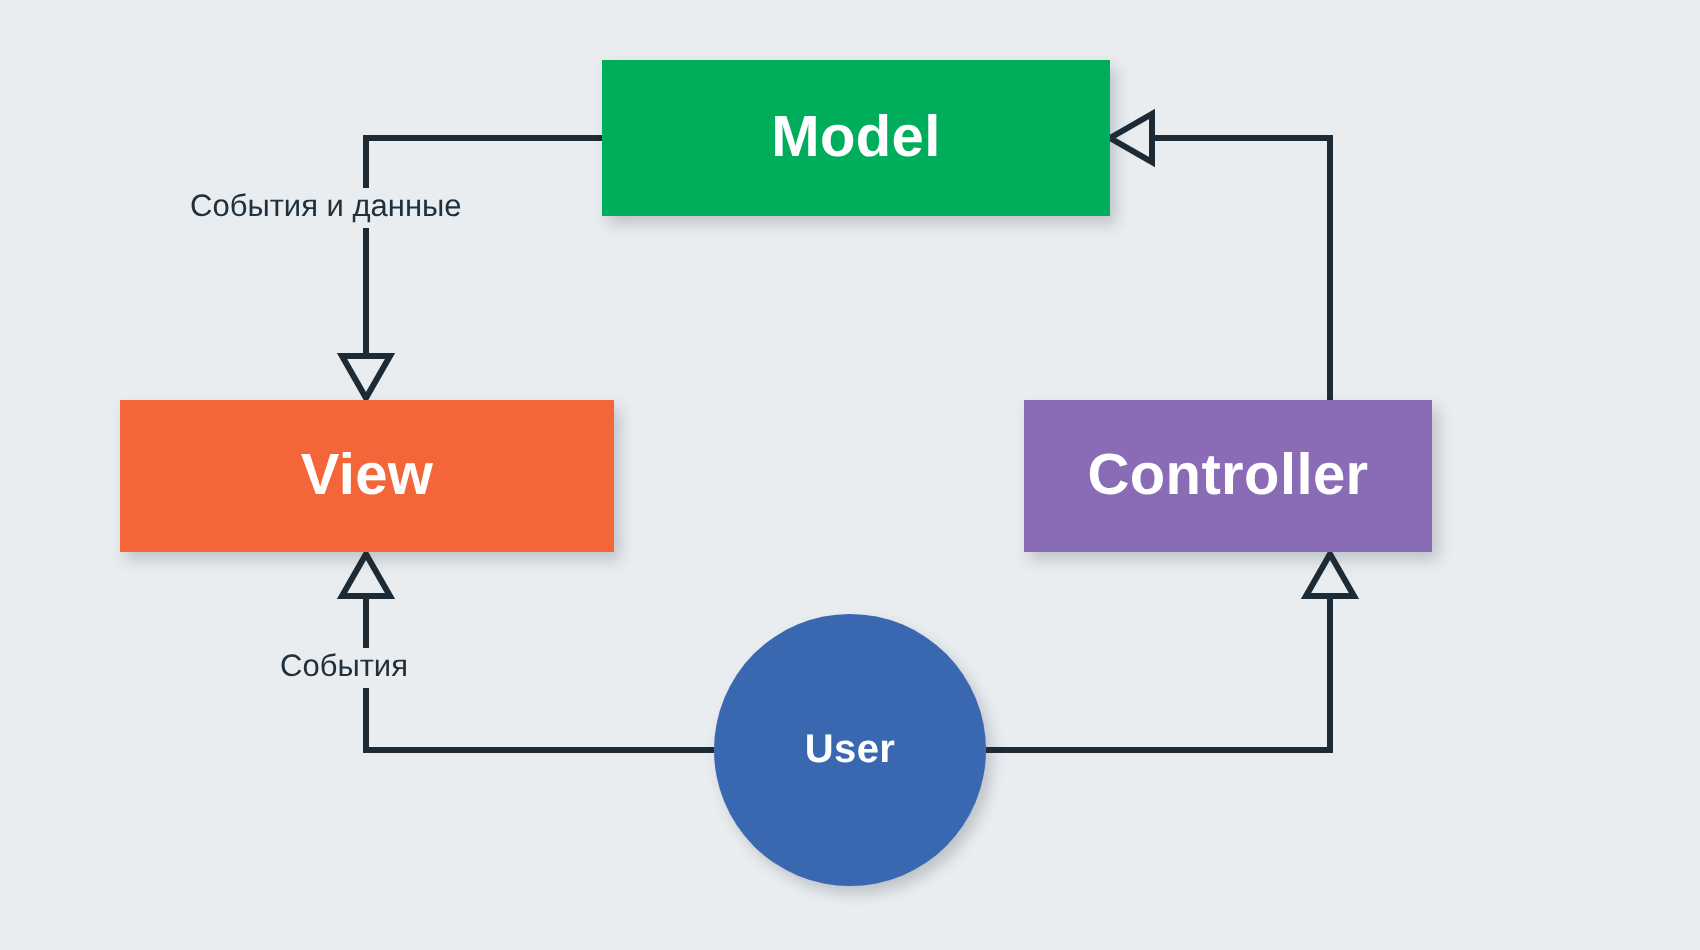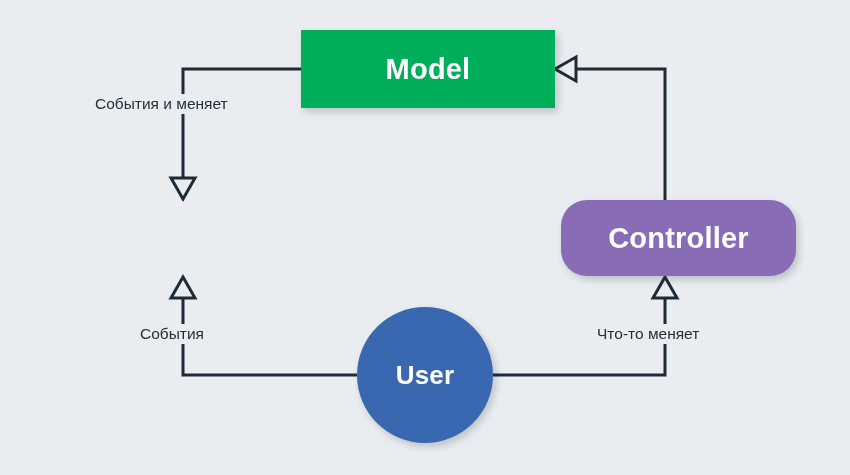--- a/index.html
+++ b/index.html
@@ -34,43 +34,42 @@
     color: #ffffff;
     font-weight: bold;
     letter-spacing: 0.2px;
     box-shadow: 3px 4px 7px rgba(40, 52, 62, 0.22);
   }
   .node-box {
     font-size: 29px;
   }
   .node-circle {
     border-radius: 50%;
-    font-size: 26px;
+    font-size: 20px;
   }
   #node-model {
     left: 301px;
     top: 30px;
     width: 254px;
     height: 78px;
     background: #00ad5a;
   }
   #node-view {
     left: 60px;
     top: 200px;
     width: 247px;
     height: 76px;
     background: #f4663a;
   }
   #node-controller {
-    left: 561px;
+    left: 512px;
     top: 200px;
-    width: 235px;
+    width: 204px;
     height: 76px;
     background: #8a6bb5;
-    border-radius: 26px;
   }
   #node-user {
     left: 357px;
     top: 307px;
     width: 136px;
     height: 136px;
     background: #3a68b0;
   }
   .edge-label {
     position: absolute;
@@ -115,29 +114,31 @@
     <polygon points="183,277 171,298 195,298" fill="#e9edf0" stroke="#1c2b36" stroke-width="3" stroke-linejoin="miter"></polygon>
 
     <path d="M 493 375 L 665 375 L 665 293" fill="none" stroke="#1c2b36" stroke-width="3"></path>
     <polygon points="665,277 653,298 677,298" fill="#e9edf0" stroke="#1c2b36" stroke-width="3" stroke-linejoin="miter"></polygon>
   </svg>
 
   <div class="node node-box" id="node-model">
     <span>Model</span>
   </div>
 
+  <div class="node node-box" id="node-view">
+    <span>View</span>
+  </div>
 
   <div class="node node-box" id="node-controller">
     <span>Controller</span>
   </div>
 
   <div class="node node-circle" id="node-user">
     <span>User</span>
   </div>
 
-  <div class="edge-label" id="label-events">События и меняет</div>
+  <div class="edge-label" id="label-events">События и данные</div>
 
 
   <div class="edge-label" id="label-watches">События</div>
 
-  <div class="edge-label" id="label-modifies">Что-то меняет</div>
 
 </div>
 
 </body></html>

